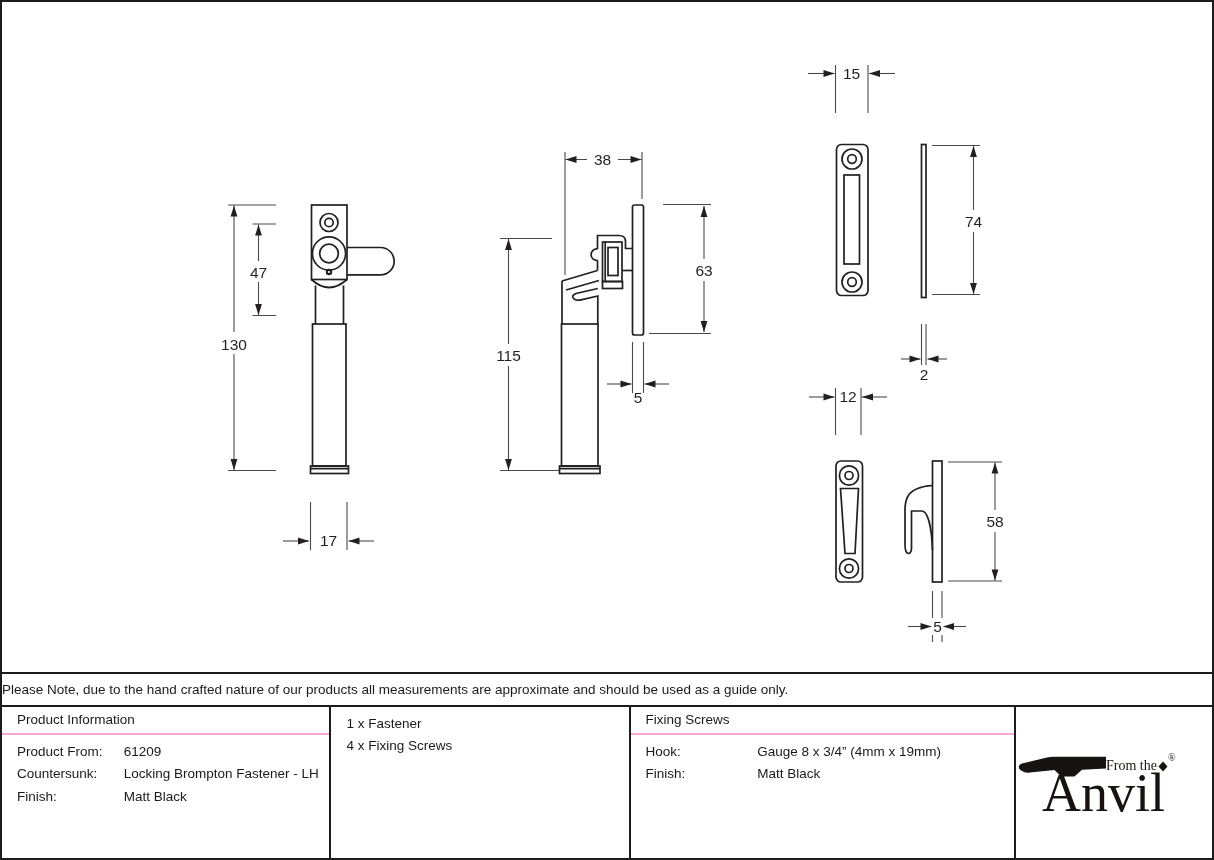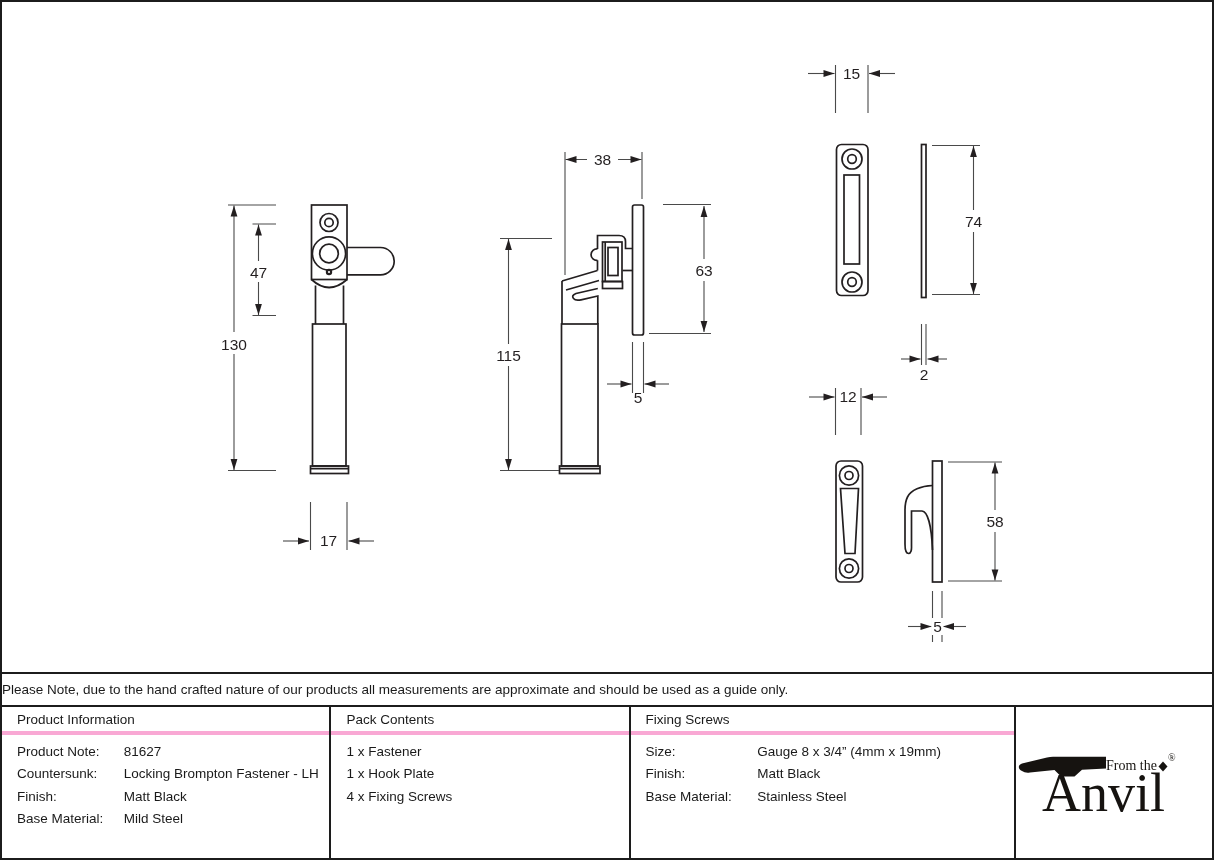--- a/index.html
+++ b/index.html
@@ -31,21 +31,21 @@
     position:absolute;left:0;right:0;top:705px;bottom:0;
     display:flex;background:#fff;
   }
   .col{box-sizing:border-box;}
   .col.bordered{border-right:2px solid #1c1c1c;}
   .col1{width:347px;}
   .col2{width:315px;}
   .col3{width:406px;}
   .col4{flex:1;display:flex;align-items:center;justify-content:center;}
   .col-header{
-    height:28px;border-bottom:4px solid #f9a8d4;box-sizing:border-box;
+    height:28px;border-bottom:2px solid #f9a8d4;box-sizing:border-box;
     line-height:26px;font-size:13.5px;padding-left:15px;
   }
   .col-body{padding:6px 0 0 15px;font-size:13.5px;}
   .col-body .row{line-height:22.4px;white-space:nowrap;}
   .lbl{display:inline-block;}
   .col1 .lbl{width:103px;}
   .col3 .lbl{width:108px;}
   .logo-svg text{font-family:"Liberation Serif", serif;fill:#161310;}
   .logo-name{font-size:54px;}
   .logo-tag{font-size:14px;}
@@ -188,61 +188,51 @@
   </svg>
 
   <div class="note-row">Please Note, due to the hand crafted nature of our products all measurements are approximate and should be used as a guide only.</div>
 
   <div class="cols">
 
     <div class="col col1 bordered">
       <div class="col-header">Product Information</div>
       <div class="col-body">
         <div class="row">
-          <span class="lbl">Product Note:</span>
-          <span>81627</span>
+          <span class="lbl">Product From:</span>
+          <span>61209</span>
         </div>
         <div class="row">
           <span class="lbl">Countersunk:</span>
           <span>Locking Brompton Fastener - LH</span>
         </div>
         <div class="row">
           <span class="lbl">Finish:</span>
           <span>Matt Black</span>
         </div>
-        <div class="row">
-          <span class="lbl">Base Material:</span>
-          <span>Mild Steel</span>
-        </div>
       </div>
     </div>
 
     <div class="col col2 bordered">
-      <div class="col-header">Pack Contents</div>
       <div class="col-body">
         <div class="row">1 x Fastener</div>
-        <div class="row">1 x Hook Plate</div>
         <div class="row">4 x Fixing Screws</div>
       </div>
     </div>
 
     <div class="col col3 bordered">
       <div class="col-header">Fixing Screws</div>
       <div class="col-body">
         <div class="row">
-          <span class="lbl">Size:</span>
+          <span class="lbl">Hook:</span>
           <span>Gauge 8 x 3/4” (4mm x 19mm)</span>
         </div>
         <div class="row">
           <span class="lbl">Finish:</span>
           <span>Matt Black</span>
-        </div>
-        <div class="row">
-          <span class="lbl">Base Material:</span>
-          <span>Stainless Steel</span>
         </div>
       </div>
     </div>
 
     <div class="col col4">
       <svg class="logo-svg" width="196" height="70" viewBox="0 0 196 70" xmlns="http://www.w3.org/2000/svg">
         <text class="logo-name" x="26" y="63">Anvil</text>
         <path fill="#161310" d="M6,23 C2,21.5 1.5,17 6,15.5 L31,9.5 Q34,8.7 37,8.7 L90,8.7 L90,20.5 L66,21.8 L58.5,28.5 L45,28.5 L38.5,22 L14,24.5 Q9,25.2 6,23 Z"></path>
         <text class="logo-tag" x="90" y="22">From the</text>
         <path fill="#161310" d="M147,13.5 L151.5,18.5 L147,23.5 L142.5,18.5 Z"></path>

